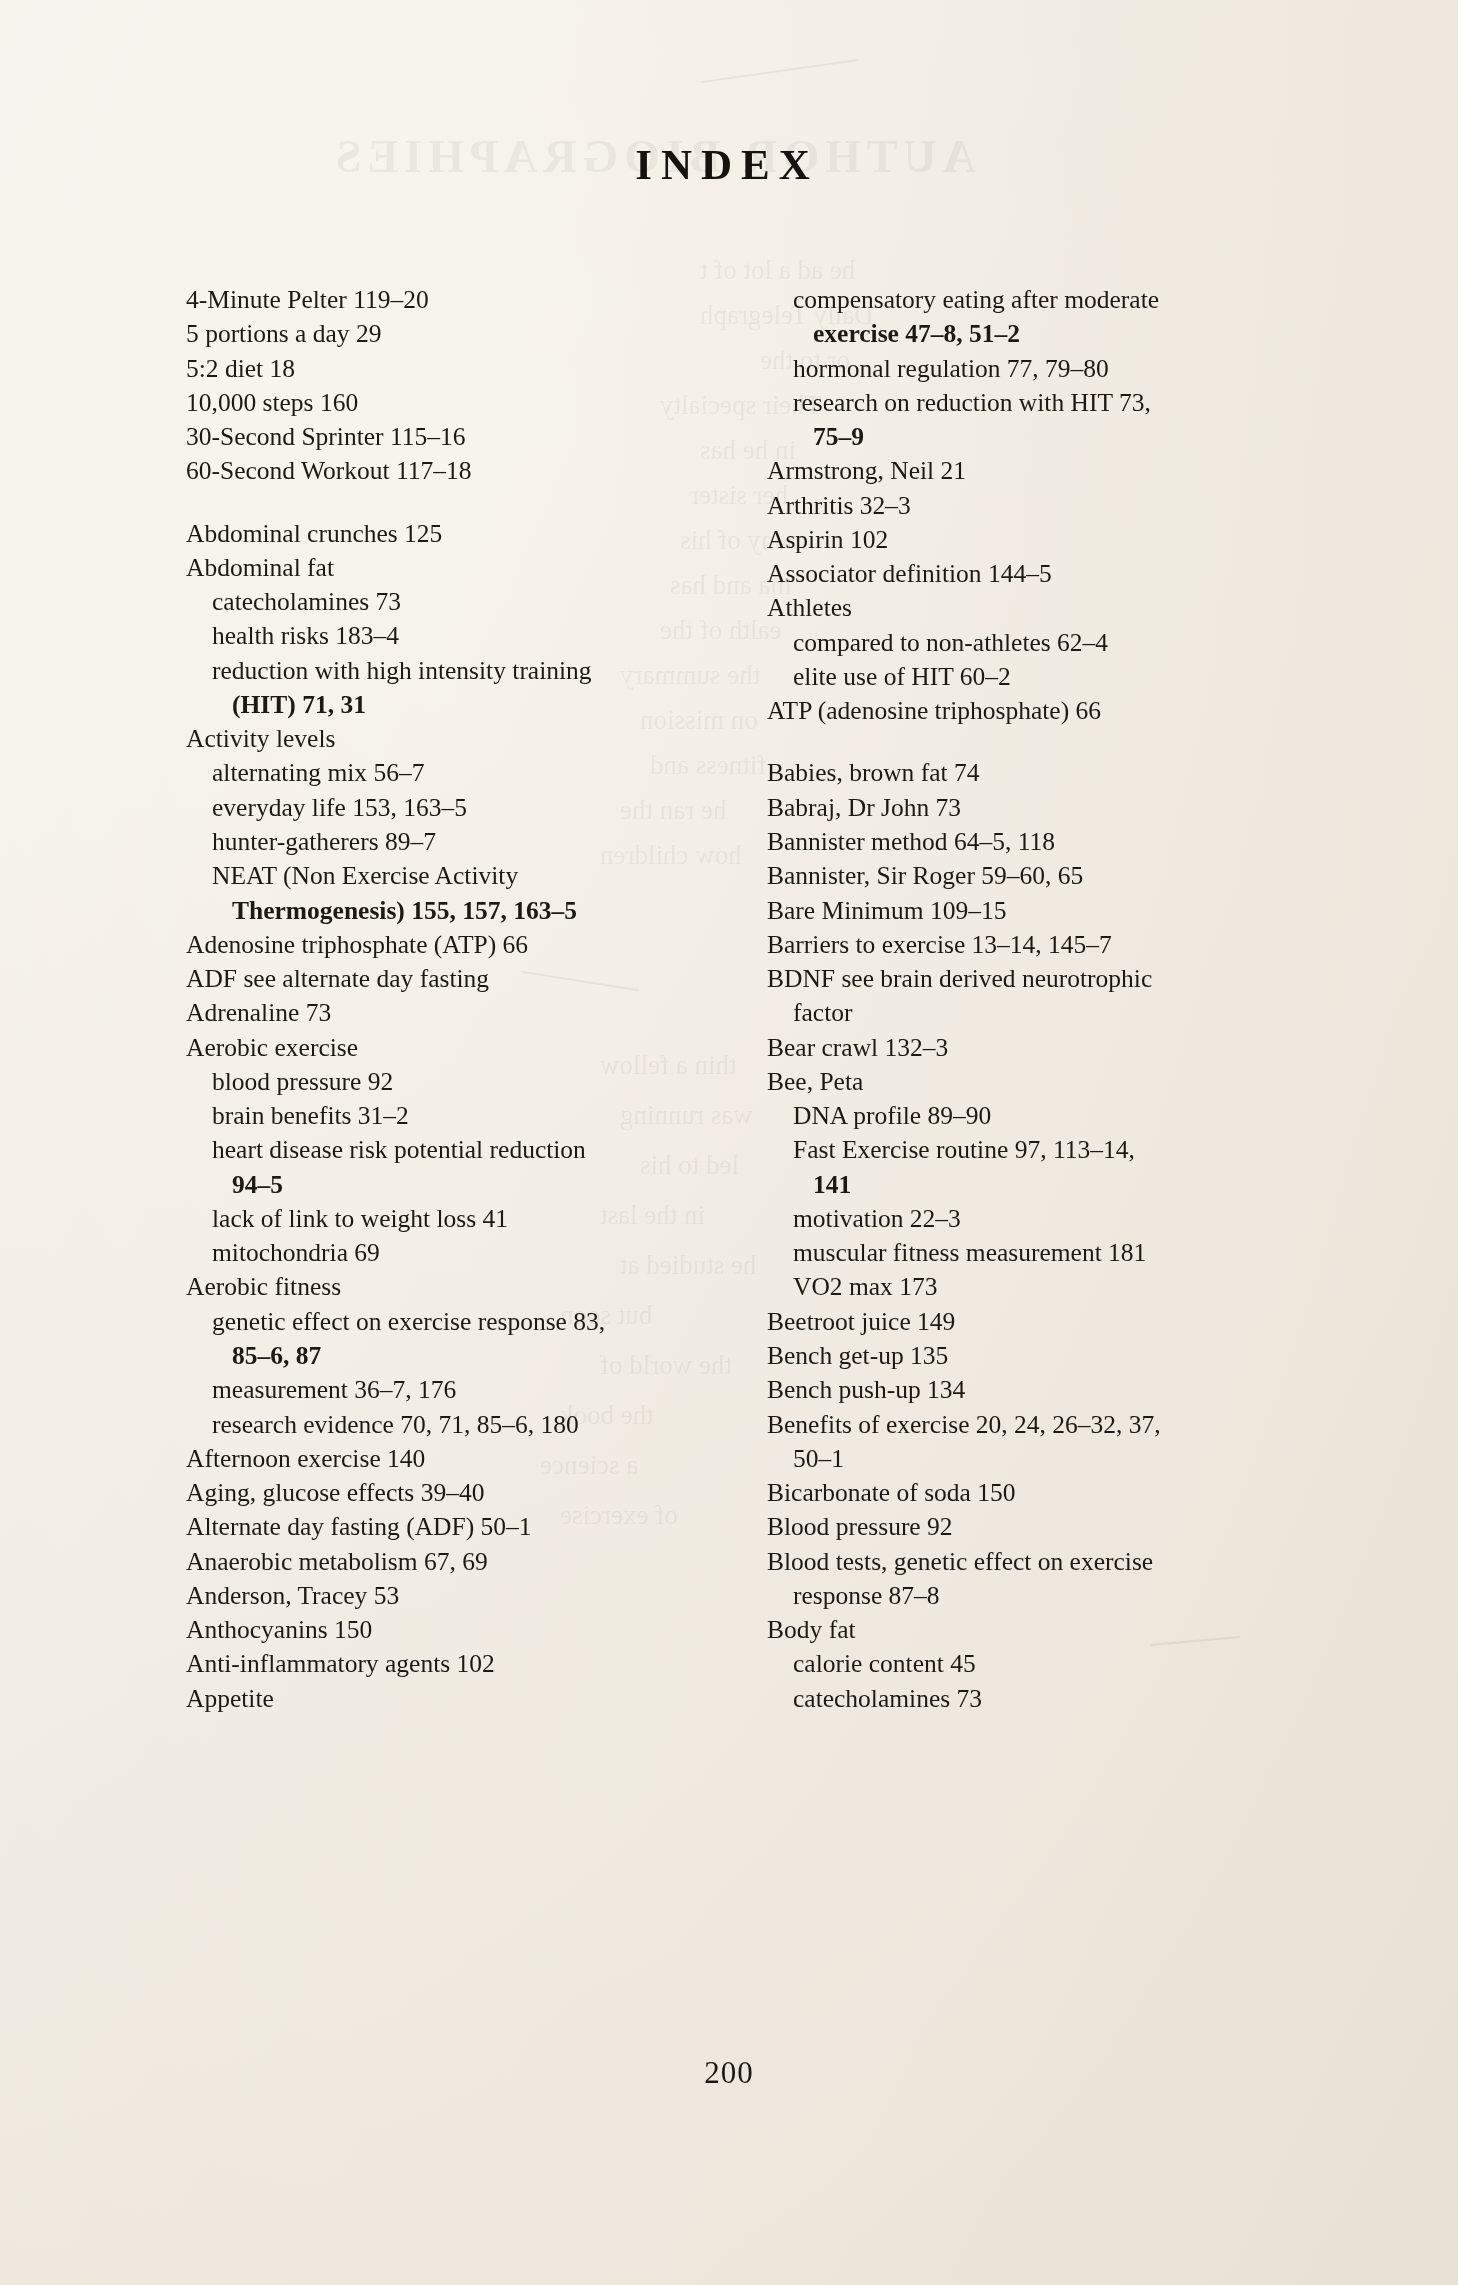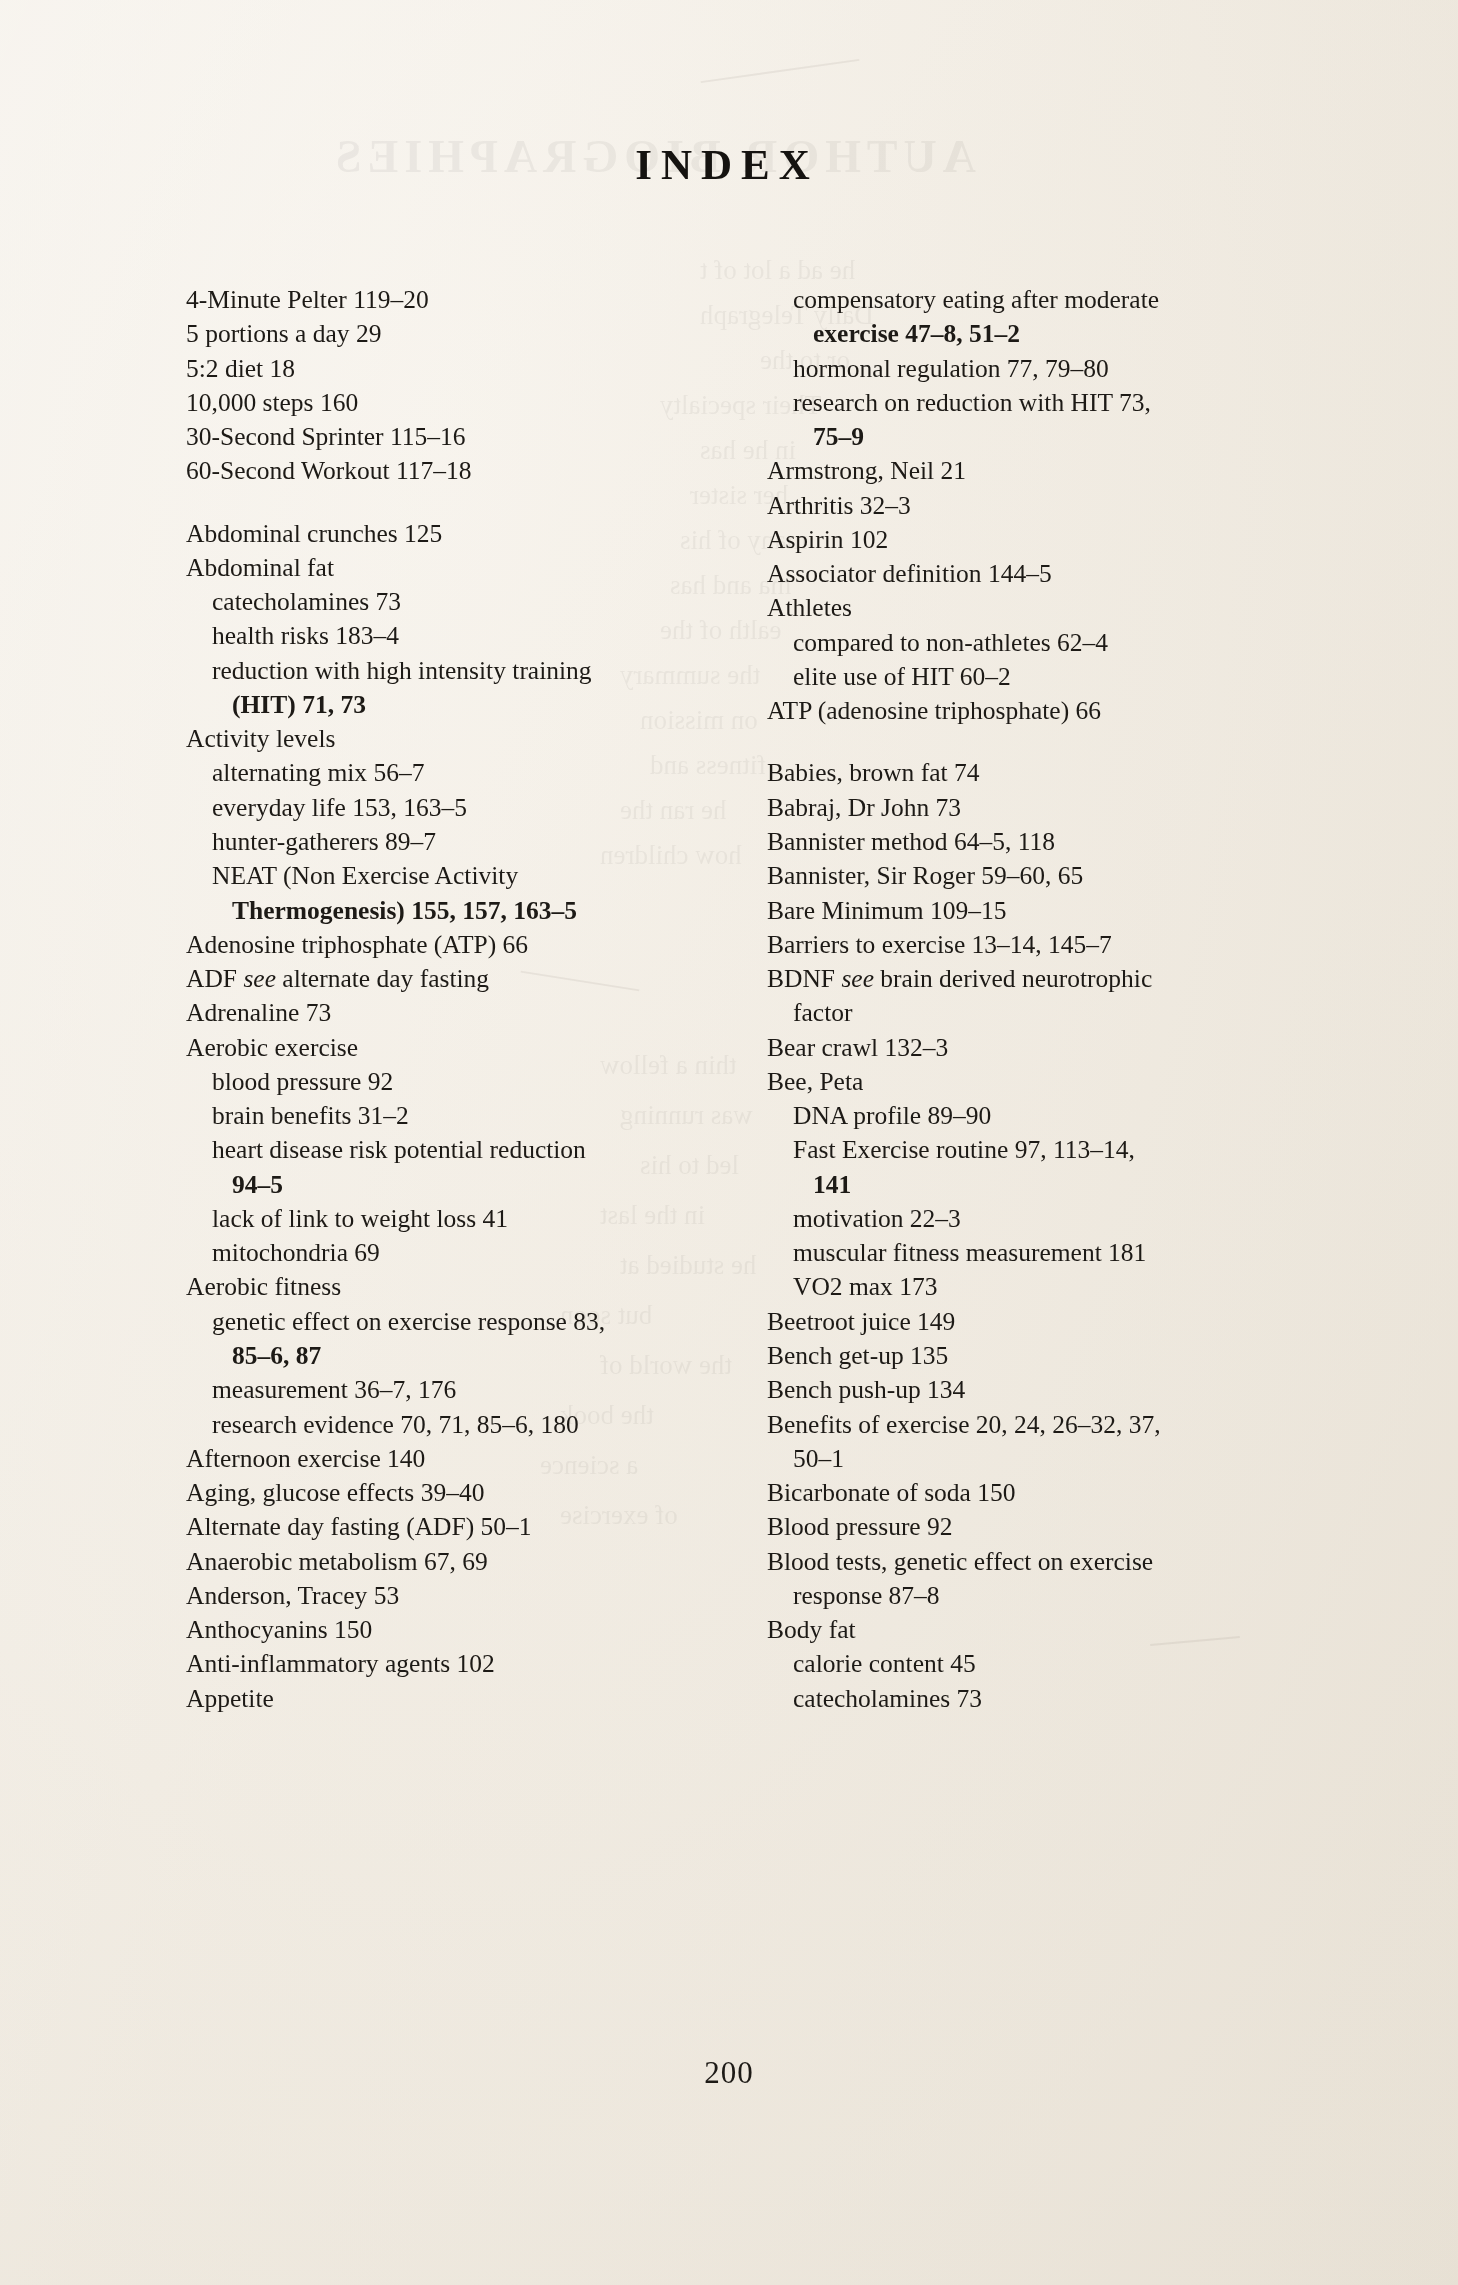--- a/index.html
+++ b/index.html
@@ -80,21 +80,20 @@
     padding-left: 26px;
   }
   .entry.subcont {
     padding-left: 46px;
     font-weight: bold;
   }
   .gap {
     height: 28px;
   }
   .it {
-    font-style: italic;
   }
   .folio {
     position: absolute;
     left: 0;
     right: 0;
     top: 2055px;
     text-align: center;
     font-size: 31px;
     letter-spacing: 1px;
     color: #1d1a16;
@@ -152,21 +151,21 @@
         <div class="entry">5:2 diet  18</div>
         <div class="entry">10,000 steps  160</div>
         <div class="entry">30-Second Sprinter  115–16</div>
         <div class="entry">60-Second Workout  117–18</div>
         <div class="gap"></div>
         <div class="entry">Abdominal crunches  125</div>
         <div class="entry">Abdominal fat</div>
         <div class="entry sub">catecholamines  73</div>
         <div class="entry sub">health risks  183–4</div>
         <div class="entry sub">reduction with high intensity training</div>
-        <div class="entry subcont">(HIT)  71, 73</div>
+        <div class="entry subcont">(HIT)  71, 31</div>
         <div class="entry">Activity levels</div>
         <div class="entry sub">alternating mix  56–7</div>
         <div class="entry sub">everyday life  153, 163–5</div>
         <div class="entry sub">hunter-gatherers  89–7</div>
         <div class="entry sub">NEAT (Non Exercise Activity</div>
         <div class="entry subcont">Thermogenesis)  155, 157, 163–5</div>
         <div class="entry">Adenosine triphosphate (ATP)  66</div>
         <div class="entry"><span>ADF </span><span class="it">see</span><span> alternate day fasting</span></div>
         <div class="entry">Adrenaline  73</div>
         <div class="entry">Aerobic exercise</div>

